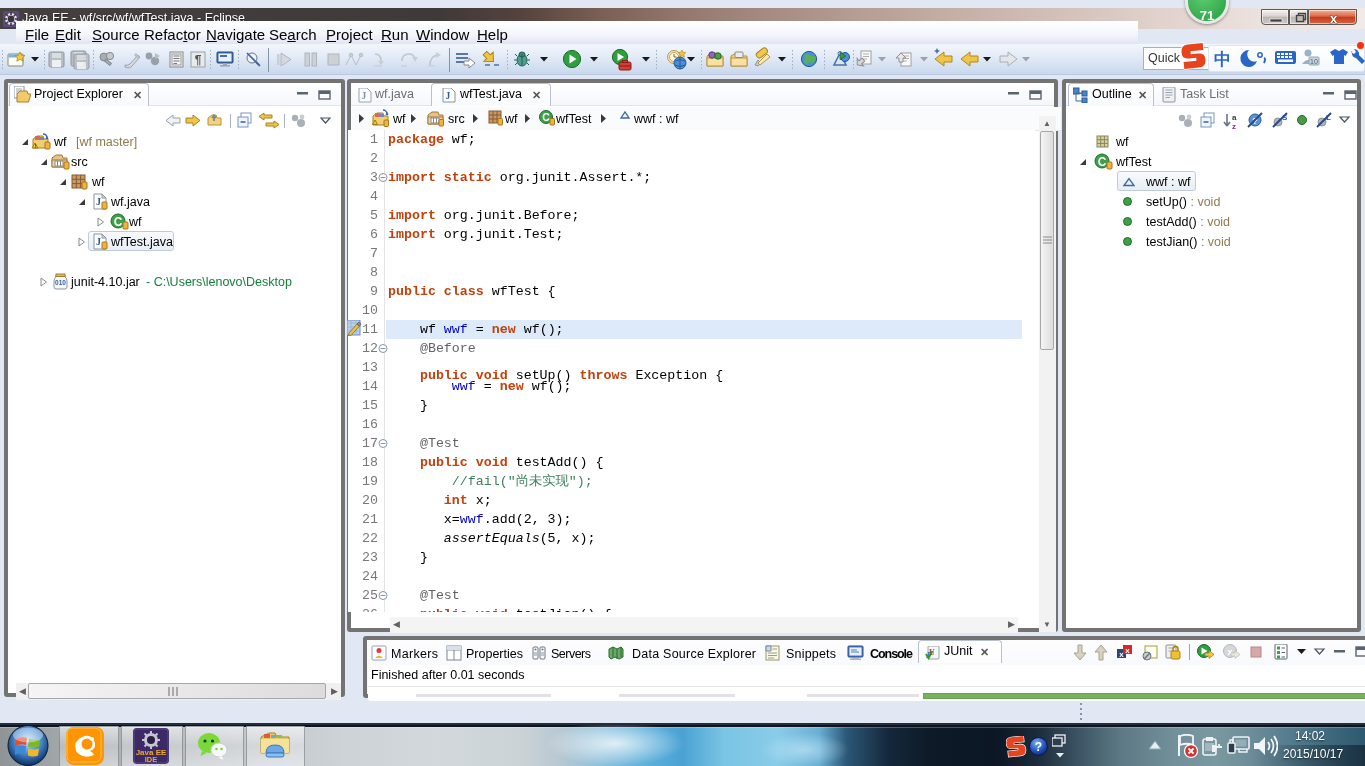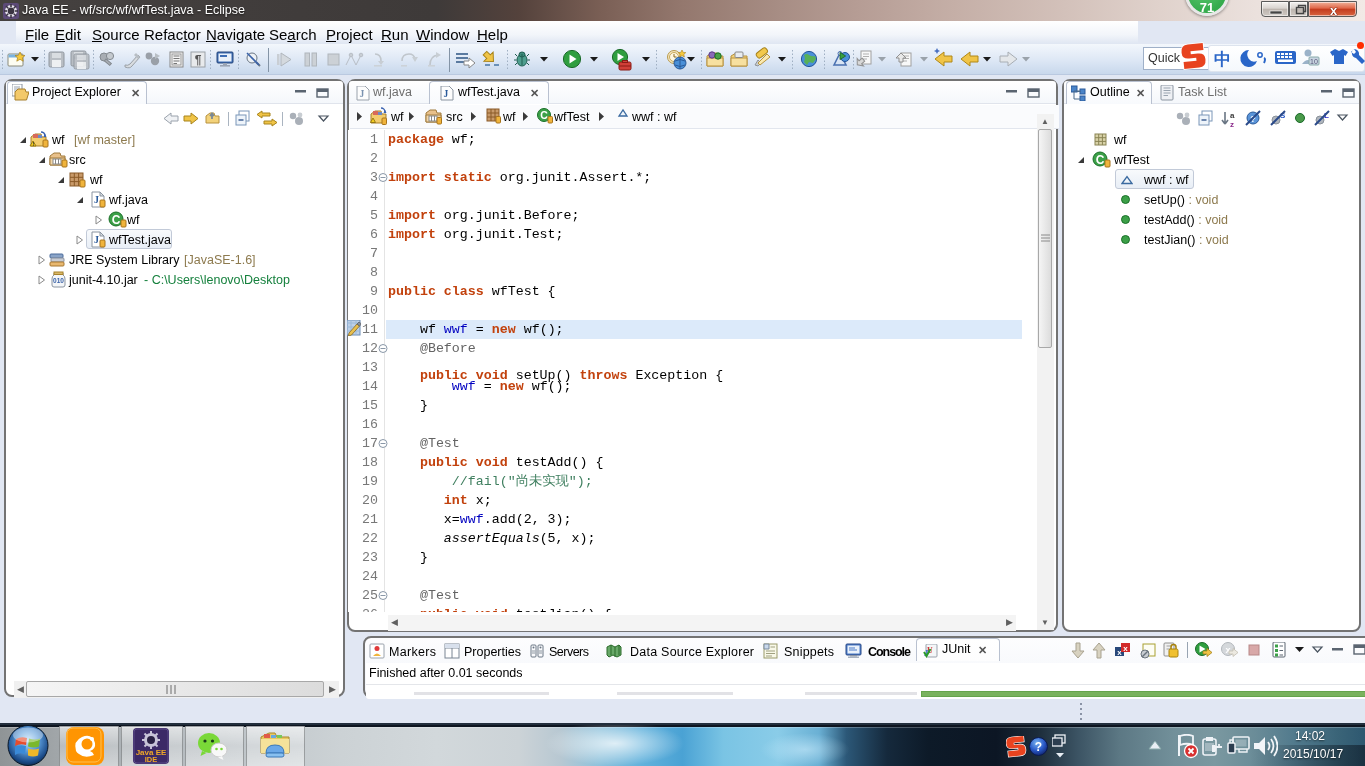--- a/index.html
+++ b/index.html
@@ -1,40 +1,40 @@
 <!DOCTYPE html>
 <html><head>
 <meta charset="utf-8">
 <style>
 *{margin:0;padding:0;box-sizing:border-box;}
 html,body{width:1365px;height:766px;overflow:hidden;}
 body{font-family:"Liberation Sans",sans-serif;background:#e1e7f3;position:relative;}
 #screen{position:absolute;left:0;top:0;width:1365px;height:766px;overflow:hidden;}
 .abs{position:absolute;}
 
-#titlebar{position:absolute;left:0;top:0;width:1365px;height:21px;background:linear-gradient(90deg,#454140 0%,#403c3b 22%,#3e3a39 32%,#54423c 38%,#7a5f55 44%,#94786e 50%,#a78d84 57%,#b69d95 63%,#c5afa7 70%,#d3c1ba 78%,#e0d2cc 85%,#ebe1dd 92%,#f2eae6 100%);}
+#titlebar{position:absolute;left:0;top:8px;width:1365px;height:21px;background:linear-gradient(90deg,#454140 0%,#403c3b 22%,#3e3a39 32%,#54423c 38%,#7a5f55 44%,#94786e 50%,#a78d84 57%,#b69d95 63%,#c5afa7 70%,#d3c1ba 78%,#e0d2cc 85%,#ebe1dd 92%,#f2eae6 100%);}
 #title-text{position:absolute;left:22px;top:3px;font-size:12.5px;color:#fff;text-shadow:0 1px 2px rgba(0,0,0,.7);}
 #ball71{position:absolute;left:1185px;top:-28px;width:44px;height:44px;border-radius:50%;background:radial-gradient(circle at 40% 35%,#5ecb72,#35ab4d 70%);border:3px solid #e8e8e8;box-shadow:0 1px 3px rgba(0,0,0,.4);}
 #ball71 span{position:absolute;left:0;right:0;top:25px;text-align:center;color:#fff;font-weight:bold;font-size:13px;}
 .wbtn{position:absolute;top:1px;height:16px;border:1px solid #5a5a5a;box-shadow:inset 0 0 0 1px rgba(255,255,255,.55);}
 #btn-min{left:1261px;width:28px;border-radius:0 0 0 4px;background:linear-gradient(#f4f1ef,#d8d3cf 45%,#bcb4ae 50%,#cfc8c2);}
 #btn-max{left:1289px;width:19px;background:linear-gradient(#f4f1ef,#d8d3cf 45%,#bcb4ae 50%,#cfc8c2);}
 #btn-cls{left:1308px;width:49px;border-radius:0 0 4px 0;background:linear-gradient(#f0b29a,#e06547 45%,#c33b1d 50%,#d86540);}
 .wbtn svg{position:absolute;left:0;top:0;}
 
 #menubar{position:absolute;left:16px;top:21px;width:1122px;height:23px;background:linear-gradient(#ffffff,#f2f5fa 60%,#dfe6f2);font-size:15px;color:#000;}
 #menubar span{position:absolute;top:5px;}
 
 #toolbar{position:absolute;left:0;top:44px;width:1365px;height:31px;background:linear-gradient(#f3f7fc,#dde7f5 55%,#c8d8ec);border-bottom:1px solid #bac9e0;}
 #quickbox{position:absolute;left:1143px;top:3px;width:100px;height:23px;background:#fff;border:1px solid #9fb0c8;}
 #quickbox span{position:absolute;left:4px;top:3px;font-size:12.5px;color:#333;}
 #sogou{position:absolute;left:1208px;top:1px;width:157px;height:27px;background:linear-gradient(#ffffff,#f4f8fc);border:1px solid #dde4ee;border-radius:3px;}
 #sogou-dot{position:absolute;left:1357px;top:-2px;width:7px;height:7px;border-radius:50%;background:#ff2d00;}
 
-.panel{position:absolute;background:#fff;border:2px solid #737373;border-radius:8px;}
+.panel{position:absolute;background:#fff;border:4px solid #737373;border-radius:3px;}
 .tabrow{position:absolute;left:0;top:0;right:0;height:23px;background:linear-gradient(#ffffff,#f4f7fb);border-bottom:1px solid #e0e4ec;border-radius:3px 3px 0 0;}
 .tab-active{position:absolute;top:0;height:23px;background:linear-gradient(#ffffff,#f8fafd);border:1px solid #b9c1d0;border-bottom:none;border-radius:4px 4px 0 0;}
 .tab-label{font-size:12.5px;color:#000;position:absolute;top:4px;white-space:nowrap;}
 .tab-label.inactive{color:#6e6e6e;}
 .tclose{position:absolute;top:6px;font-size:11px;color:#555;font-weight:bold;}
 .minmax{position:absolute;top:7px;width:13px;height:10px;}
 
 .trow{position:absolute;height:20px;font-size:12.5px;white-space:nowrap;color:#000;}
 .dec{color:#8d7a4e;}
 .decg{color:#15803d;}
@@ -518,32 +518,20 @@
           <path d="M1 1 L6.5 5 L1 9 Z" fill="#fefefe" stroke="#8a8a8a"></path>
         </svg>
       <div class="abs" style="left:80px;top:-1px;width:86px;height:20px;background:linear-gradient(#f8fafc,#e8eef6);border:1px solid #c2cad8;border-radius:3px;"></div>
       <svg class="abs" style="left:84px;top:1px" width="18" height="18">
           <path d="M2 1 h8 l4 4 v11 h-12 Z" fill="#fff" stroke="#8a94a0"></path>
           <path d="M10 1 l4 4 h-4 Z" fill="#d8dde2" stroke="#8a94a0"></path>
           <text x="4" y="12" font-size="10" font-weight="bold" fill="#2a5a9a" font-family="Liberation Serif">J</text>
           <rect x="10" y="9" width="5" height="7" rx="1" fill="#f0b43c" stroke="#a8741c"></rect>
         </svg>
       <span class="abs" style="left:103px;top:3px">wfTest.java</span>
-    </div>
-    <div class="trow" style="left:0;top:169px;width:100%">
-      <svg class="abs" style="left:32px;top:5px" width="8" height="10">
-          <path d="M1 1 L6.5 5 L1 9 Z" fill="#fefefe" stroke="#8a8a8a"></path>
-        </svg>
-      <svg class="abs" style="left:43px;top:1px" width="20" height="18">
-          <rect x="1" y="3" width="13" height="4" rx="1" fill="#8aa4c8" stroke="#4a6a9a"></rect>
-          <rect x="2" y="7" width="13" height="4" rx="1" fill="#c8ccd4" stroke="#8a92a0"></rect>
-          <rect x="1" y="11" width="14" height="4" rx="1" fill="#e8b870" stroke="#a87830"></rect>
-        </svg>
-      <span class="abs" style="left:63px;top:3px">JRE System Library</span>
-      <span class="abs dec" style="left:178px;top:3px">[JavaSE-1.6]</span>
     </div>
     <div class="trow" style="left:0;top:189px;width:100%">
       <svg class="abs" style="left:32px;top:5px" width="8" height="10">
           <path d="M1 1 L6.5 5 L1 9 Z" fill="#fefefe" stroke="#8a8a8a"></path>
         </svg>
       <svg class="abs" style="left:44px;top:1px" width="20" height="18">
           <path d="M4 2 h9 v2 q2 1 2 4 v6 q0 2 -2 2 h-9 q-2 0 -2 -2 v-6 q0 -3 2 -4 Z" fill="#f4f6f8" stroke="#8a94a0"></path>
           <rect x="4" y="1" width="9" height="2.5" fill="#d8b868" stroke="#a8822c"></rect>
           <text x="8.5" y="11.5" text-anchor="middle" font-size="6.5" font-weight="bold" fill="#3a62a8">010</text>
         </svg>

